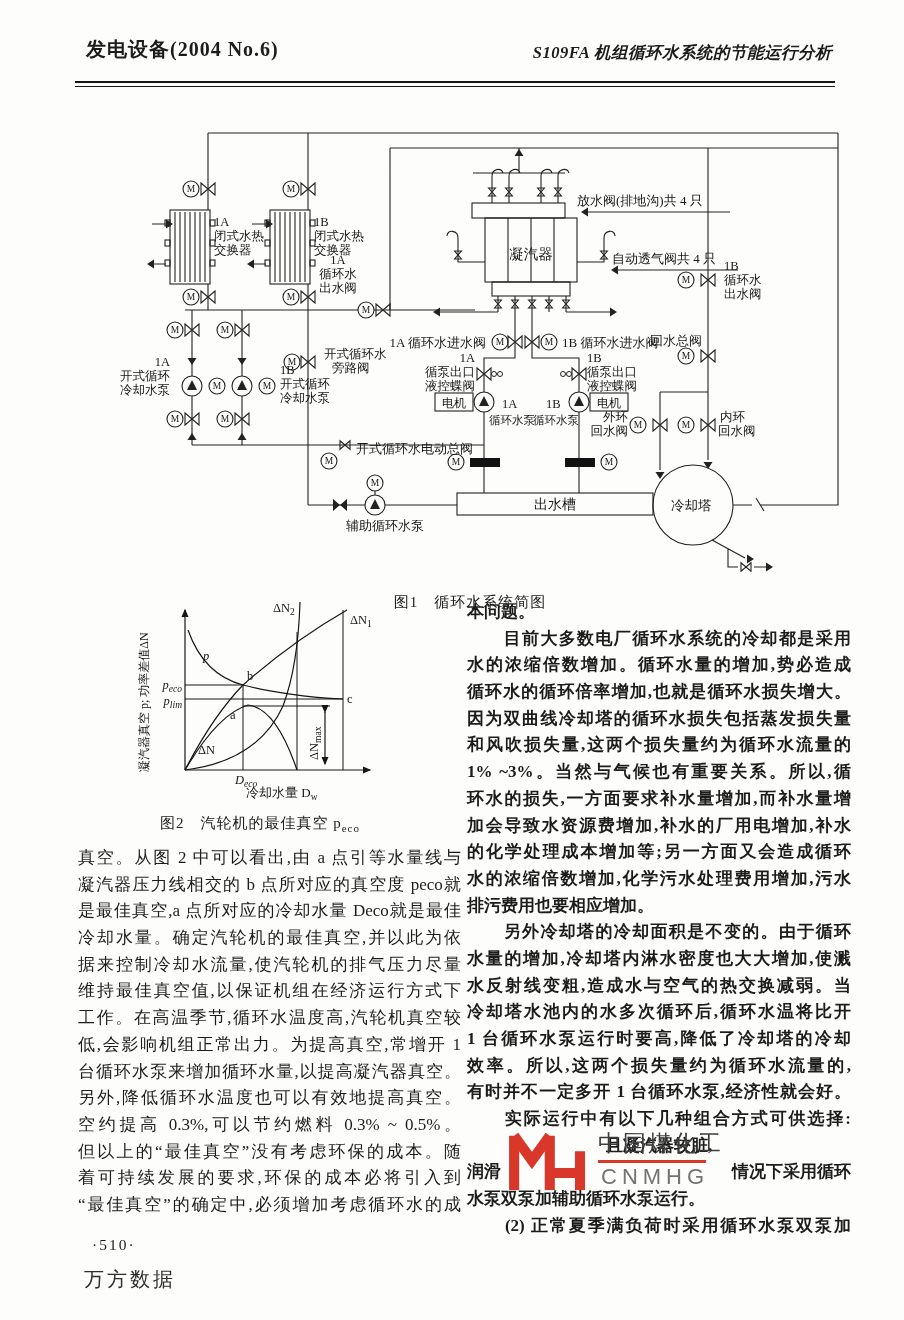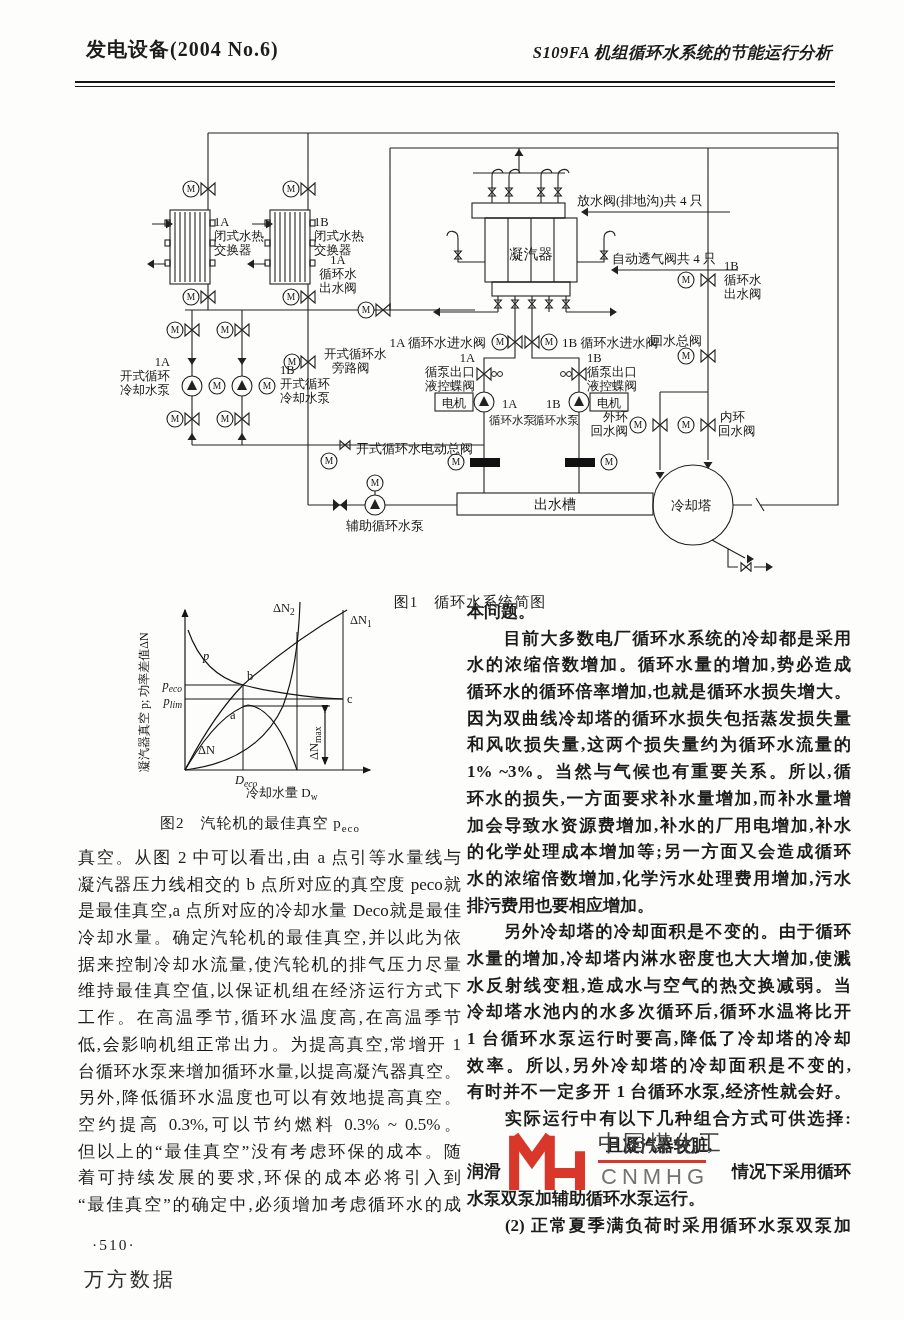--- a/index.html
+++ b/index.html
@@ -303,21 +303,21 @@
   </svg>
   <div class="abs figcap cap2"><span>图2　汽轮机的最佳真空 p</span><sub style="font-size:11px">eco</sub></div>
 
   <div class="abs col leftcol" id="leftcol">
       <div class="tl j">真空。从图 2 中可以看出,由 a 点引等水量线与</div>
       <div class="tl j">凝汽器压力线相交的 b 点所对应的真空度 peco就</div>
       <div class="tl j">是最佳真空,a 点所对应的冷却水量 Deco就是最佳</div>
       <div class="tl j">冷却水量。确定汽轮机的最佳真空,并以此为依</div>
       <div class="tl j">据来控制冷却水流量,使汽轮机的排气压力尽量</div>
       <div class="tl j">维持最佳真空值,以保证机组在经济运行方式下</div>
-      <div class="tl j">工作。在高温季节,循环水温度高,在高温季节</div>
+      <div class="tl j">工作。在高温季节,循环水温度高,汽轮机真空较</div>
       <div class="tl j">低,会影响机组正常出力。为提高真空,常增开 1</div>
       <div class="tl j">台循环水泵来增加循环水量,以提高凝汽器真空。</div>
       <div class="tl j">另外,降低循环水温度也可以有效地提高真空。</div>
       <div class="tl j">空约提高 0.3%,可以节约燃料 0.3% ~ 0.5%。</div>
       <div class="tl j">但以上的“最佳真空”没有考虑环保的成本。随</div>
       <div class="tl j">着可持续发展的要求,环保的成本必将引入到</div>
       <div class="tl j">“最佳真空”的确定中,必须增加考虑循环水的成</div>
     </div>
 
   <div class="abs col rightcol">
@@ -332,21 +332,21 @@
         <div class="tl j">环水的损失,一方面要求补水量增加,而补水量增</div>
         <div class="tl j">加会导致水资源费增加,补水的厂用电增加,补水</div>
         <div class="tl j">的化学处理成本增加等;另一方面又会造成循环</div>
         <div class="tl j">水的浓缩倍数增加,化学污水处理费用增加,污水</div>
         <div class="tl">排污费用也要相应增加。</div>
         <div class="tl j">　　另外冷却塔的冷却面积是不变的。由于循环</div>
         <div class="tl j">水量的增加,冷却塔内淋水密度也大大增加,使溅</div>
         <div class="tl j">水反射线变粗,造成水与空气的热交换减弱。当</div>
         <div class="tl j">冷却塔水池内的水多次循环后,循环水温将比开</div>
         <div class="tl j">1 台循环水泵运行时要高,降低了冷却塔的冷却</div>
-        <div class="tl j">效率。所以,另外冷却塔的冷却面积是不变的,</div>
+        <div class="tl j">效率。所以,这两个损失量约为循环水流量的,</div>
         <div class="tl j">有时并不一定多开 1 台循环水泵,经济性就会好。</div>
         <div class="tl j">　　实际运行中有以下几种组合方式可供选择:</div>
       </div>
     <div class="frag-right">且凝汽器较脏,</div>
     <div class="frag-split">
       <span>润滑</span>
       <span>情况下采用循环</span>
     </div>
     <div id="rc-bottom">
         <div class="tl">水泵双泵加辅助循环水泵运行。</div>

